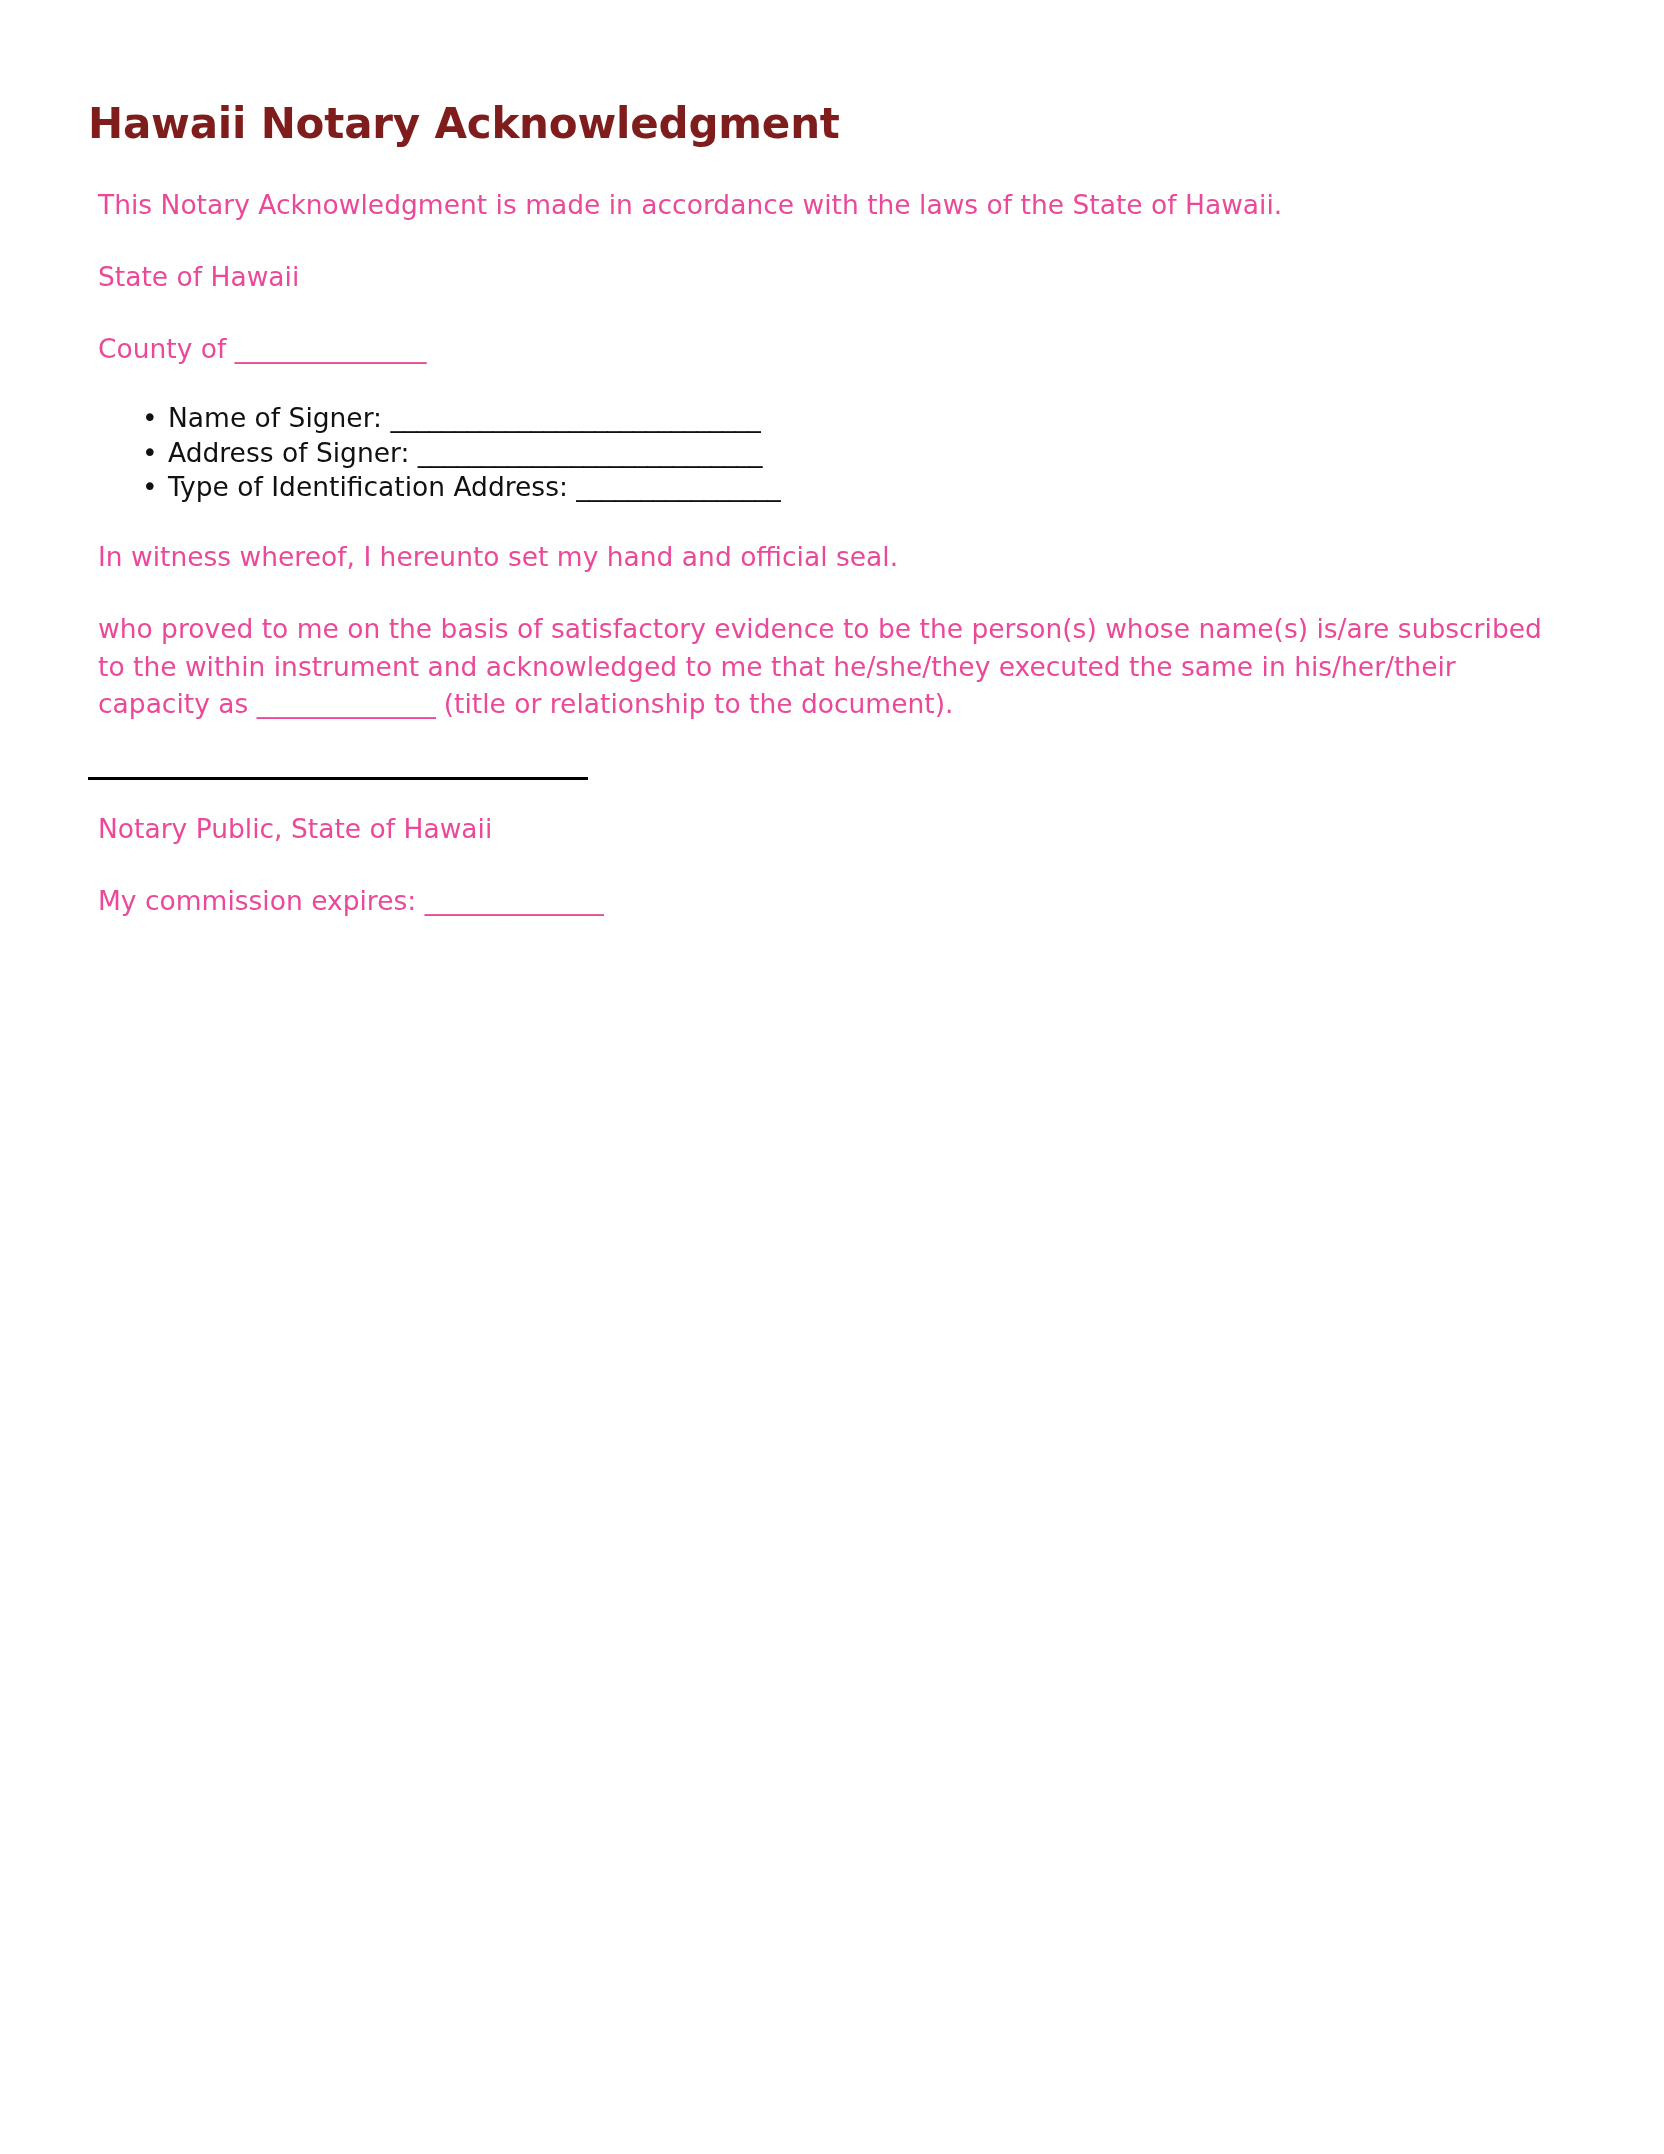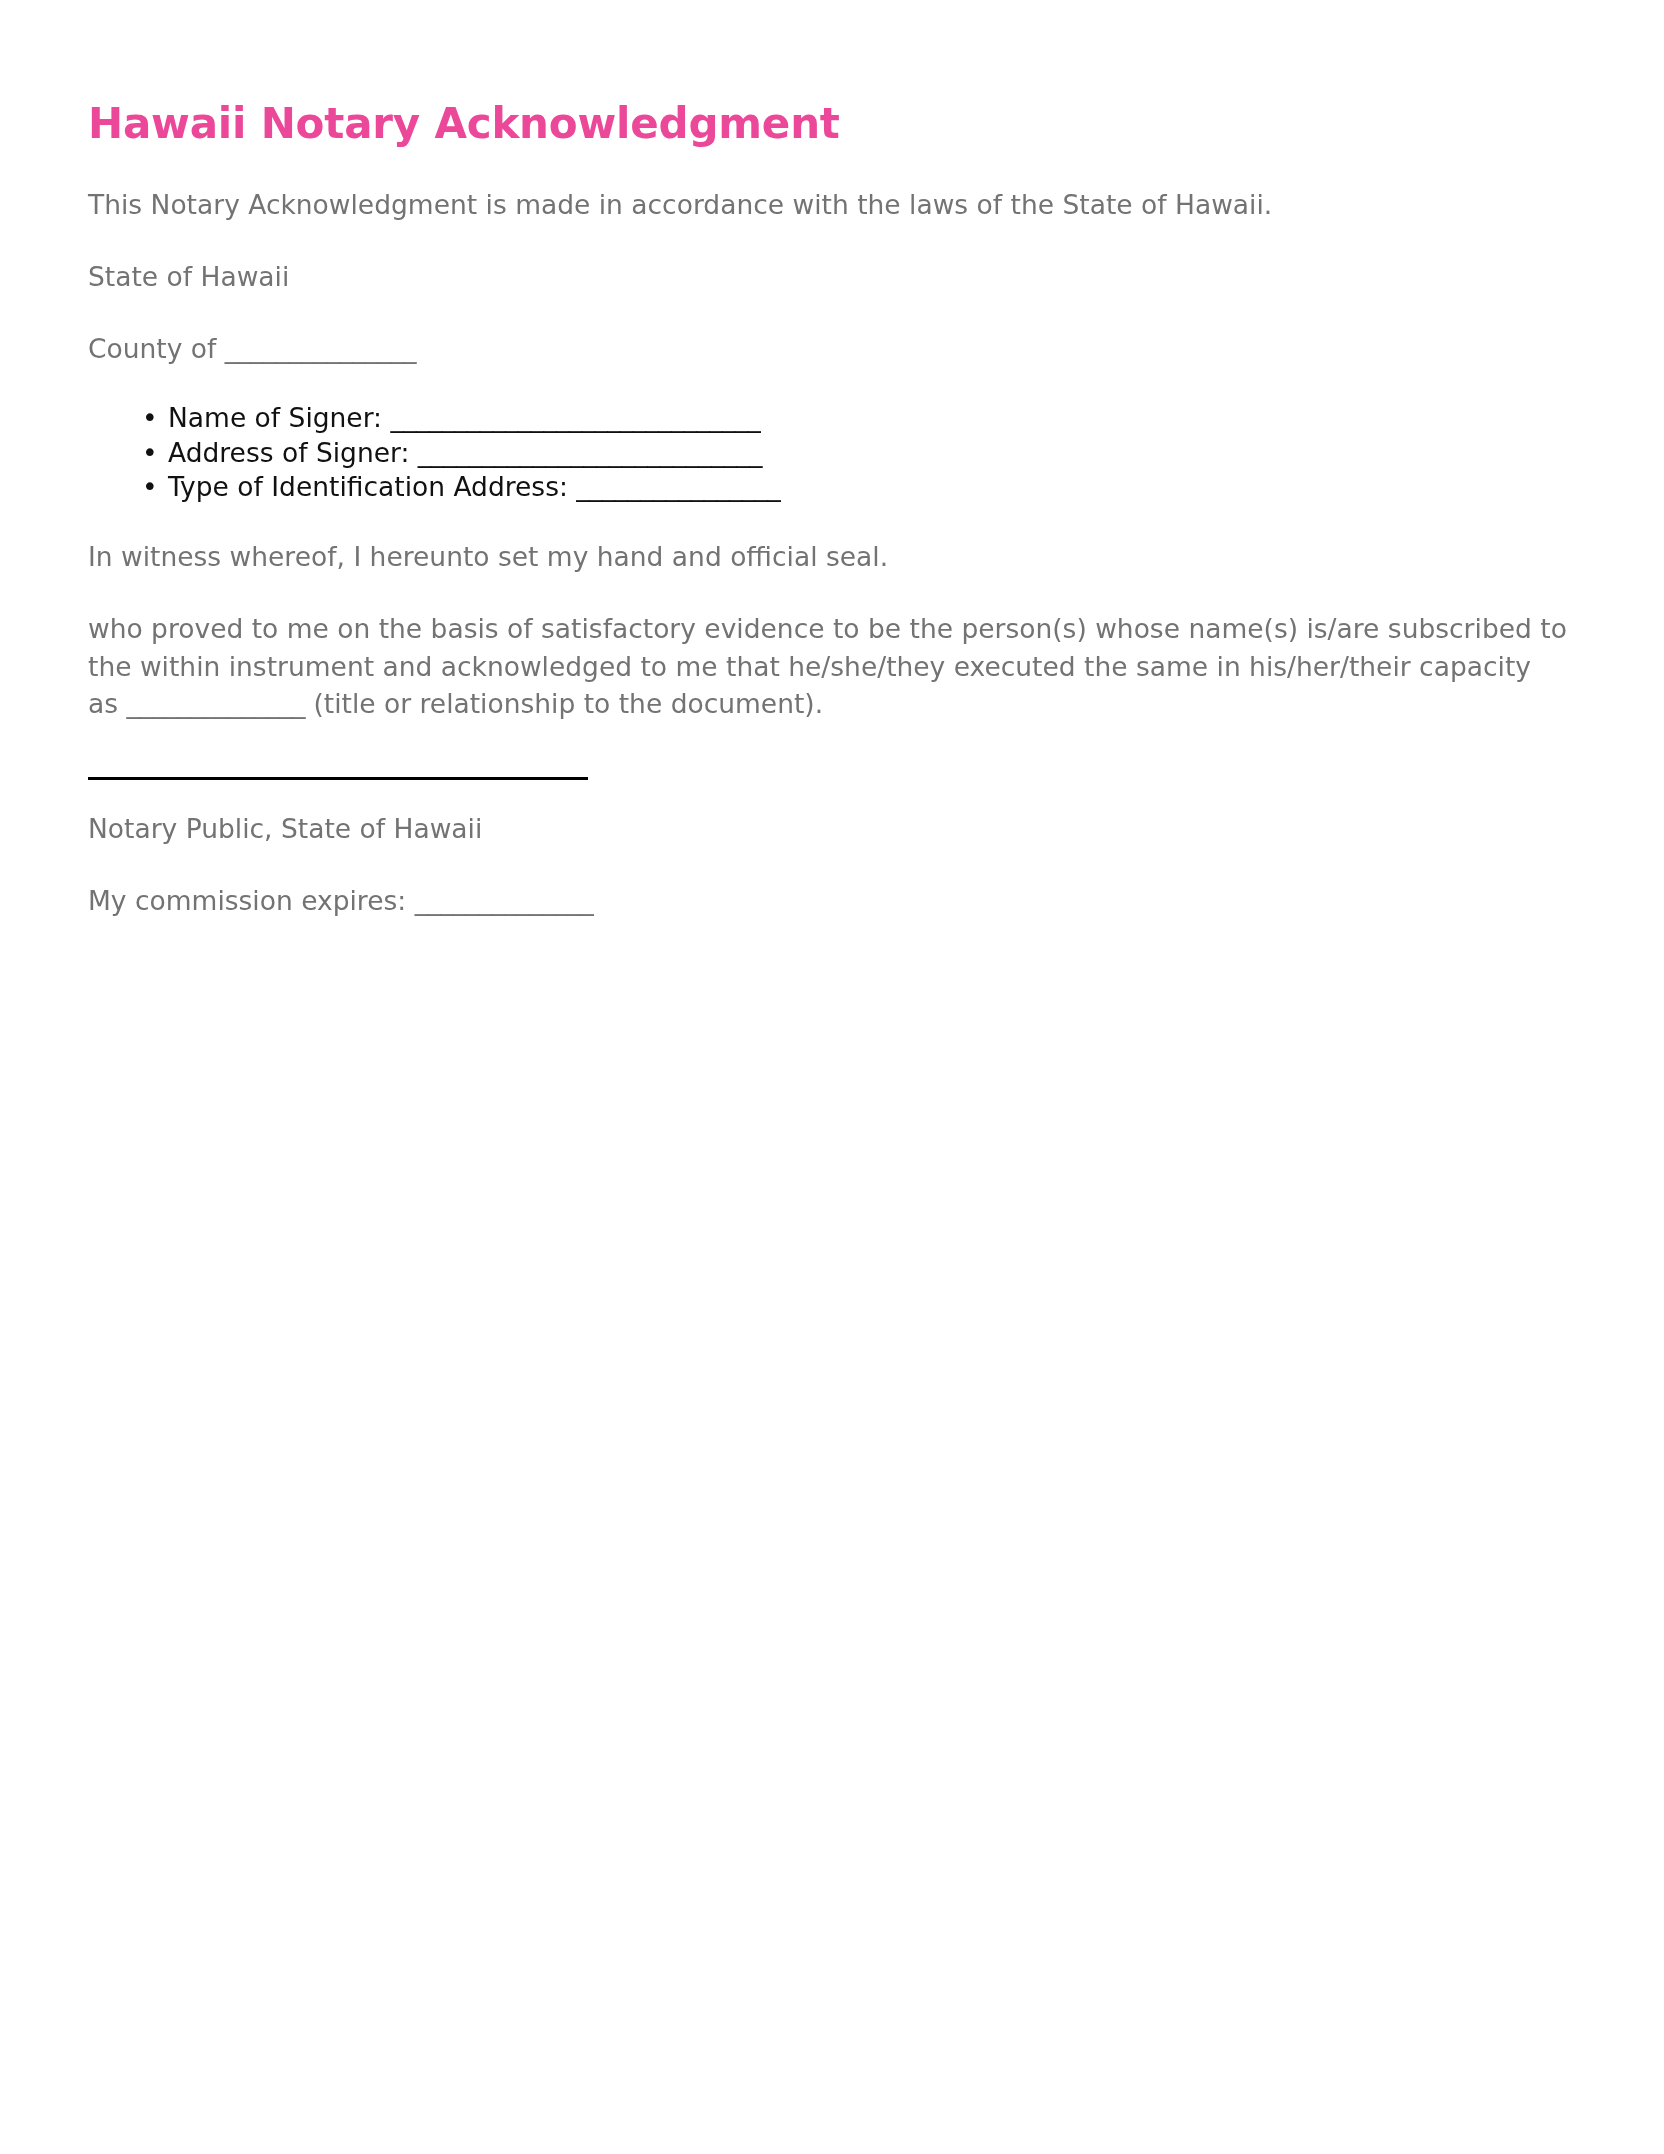--- a/index.html
+++ b/index.html
@@ -28,28 +28,28 @@
     top: 100px;
     width: 1480px;
   }
 
   h1.doc-title {
     font-size: 42px;
     font-weight: bold;
     letter-spacing: -0.2px;
     line-height: 1.15;
     margin: 0 0 38px 0;
-    color: #ec4899;
+    color: #7f1d1d;
   }
 
   p.para {
     font-size: 26.5px;
     line-height: 1.42;
-    margin: 0 0 34px 0;
-    color: #737373;
+    margin: 0 0 34px 10px;
+    color: #ec4899;
   }
 
   ul.signer-list {
     list-style: none;
     margin: 0 0 34px 0;
     padding: 0 0 0 54px;
   }
   ul.signer-list li {
     font-size: 26.5px;
     line-height: 1.30;

